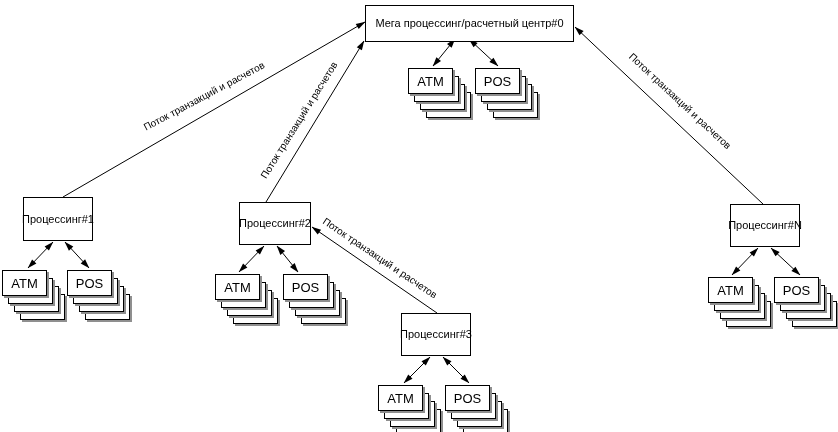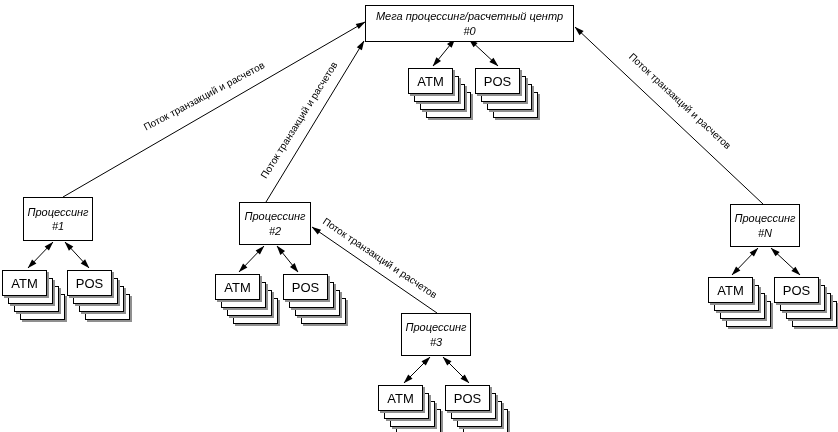--- a/index.html
+++ b/index.html
@@ -11,26 +11,25 @@
     font-family:"Liberation Sans", sans-serif;
     color:#000;
   }
   svg.edges{position:absolute;left:0;top:0;z-index:1;}
   svg.edges line{stroke:#000;stroke-width:1;}
   .node{
     position:absolute;
     box-sizing:border-box;
     background:#ffffff;
     border:1px solid #000;
-    display:flex;flex-direction:column;
+    display:flex;flex-direction:row;
     align-items:center;justify-content:center;
     text-align:center;
     font-size:11px;line-height:1.3;
     z-index:5;
-    font-style:italic;
   }
   .stack{position:absolute;width:64px;height:58px;z-index:4;text-align:right;}
   .card{
     position:absolute;
     box-sizing:border-box;
     width:45px;height:26px;
     background:#fff;
     border:1px solid #000;
     box-shadow:2px 2px 0 #8f8f8f;
     display:flex;align-items:center;justify-content:center;

